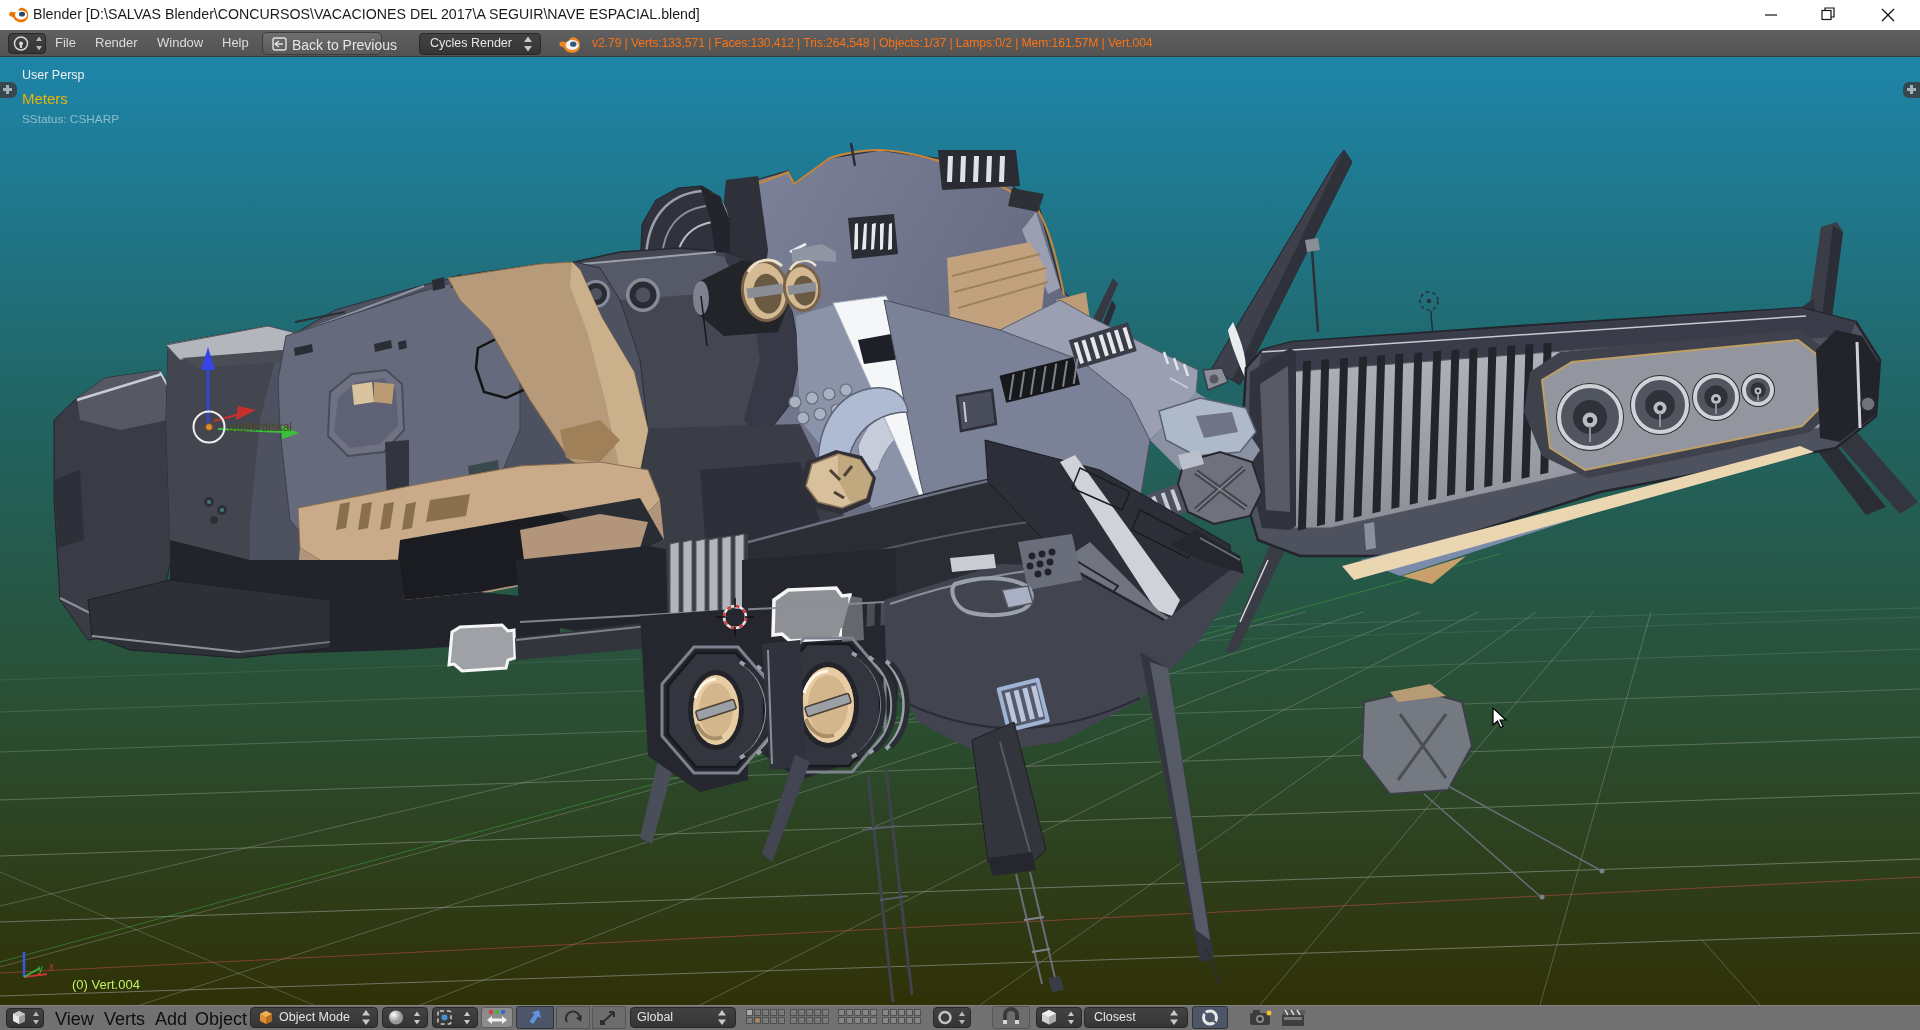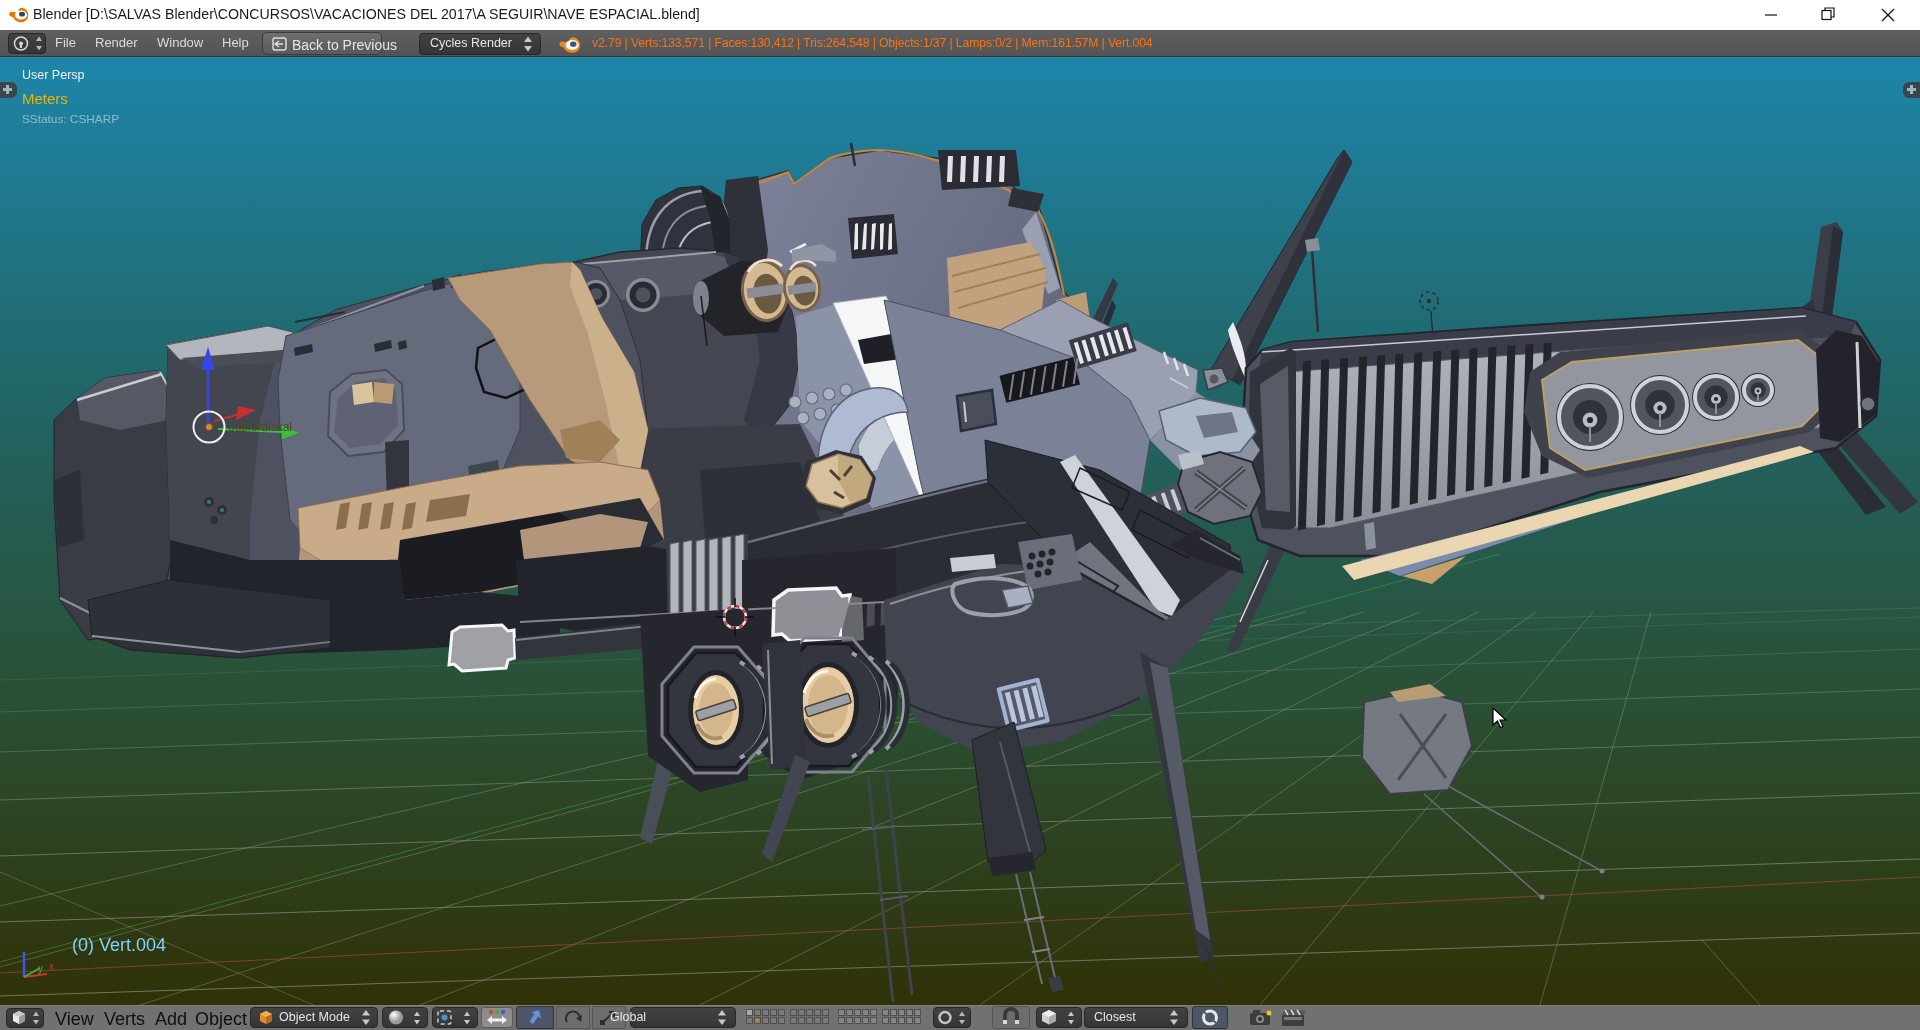--- a/index.html
+++ b/index.html
@@ -466,21 +466,21 @@
 <line x1="218" y1="429" x2="284" y2="432" stroke="#39c239" stroke-width="2"></line>
 <polygon points="282,426 282,439 299,433" fill="#39c239"></polygon>
 <text x="228" y="431" font-size="12" fill="#4a4a20" font-family="Liberation Sans, sans-serif">ouplerdiskal</text>
 <circle cx="209" cy="427" r="15.5" fill="none" stroke="#f0f0f0" stroke-width="2"></circle>
 <circle cx="209" cy="427" r="3.5" fill="#d98d2e" stroke="#7a4a10" stroke-width="1"></circle>
 </svg>
 
 <div class="abs" style="left:22px;top:68px;font-size:12.5px;color:#eef2f4;">User Persp</div>
 <div class="abs" style="left:22px;top:90px;font-size:15px;color:#eab308;">Meters</div>
 <div class="abs" style="left:22px;top:112px;font-size:11.8px;color:rgba(210,228,234,0.6);">SStatus: CSHARP</div>
-<div class="abs" style="left:72px;top:935px;font-size:18px;color:#7dd3fc;">(0) Vert.004</div>
+<div class="abs" style="left:72px;top:977px;font-size:13px;color:#bef264;">(0) Vert.004</div>
 <svg class="abs" width="70" height="60" style="left:8px;top:930px;" viewBox="0 0 70 60">
 <line x1="16" y1="22" x2="16" y2="47" stroke="#3a57e8" stroke-width="2.5"></line>
 <line x1="16" y1="47" x2="39" y2="44" stroke="#c83535" stroke-width="2"></line>
 <line x1="16" y1="47" x2="32" y2="38" stroke="#3ab23a" stroke-width="2"></line>
 <text x="30" y="42" font-size="10" fill="#3ab23a">y</text>
     <text x="41" y="40" font-size="10" fill="#c83535">x</text>
 </svg>
 
 <div class="abs" style="left:0;top:82px;width:17px;height:16px;background:#38474d;border-radius:0 6px 6px 0;"></div>
 <div class="abs" style="left:3px;top:88px;width:9px;height:3px;background:#9fb4ba;"></div>
@@ -594,21 +594,21 @@
 <svg class="abs" width="34" height="23" style="left:556px;top:1006px;" viewBox="0 0 34 23">
 <path d="M11,16 A7,7 0 1 1 24,13" fill="none" stroke="#2e2e2e" stroke-width="2"></path>
     <path d="M26,9 L25,16 L20,12 Z" fill="#2e2e2e"></path>
 </svg>
 <div class="abs" style="left:592px;top:1006px;width:34px;height:23px;background:#6d6d6d;border:1px solid #555;border-radius:0 3px 3px 0;"></div>
 <svg class="abs" width="34" height="23" style="left:592px;top:1006px;" viewBox="0 0 34 23">
 <path d="M10,17 L22,6 M22,6 L22,11 M22,6 L17,6" fill="none" stroke="#2e2e2e" stroke-width="2"></path>
     <rect x="8" y="14" width="5" height="5" fill="#2e2e2e"></rect>
 </svg>
 <div class="abs ddark" style="left:630px;top:1007px;width:106px;height:21px;"></div>
-<div class="abs wtx" style="left:610px;top:1010px;">Global</div>
+<div class="abs wtx" style="left:637px;top:1010px;">Global</div>
 <svg class="abs" width="16" height="21" style="left:714px;top:1007px;" viewBox="0 0 16 21">
 <path d="M4,8.5 L8,3 L12,8.5 Z" fill="#c9c9c9"></path>
     <path d="M4,12.5 L8,18 L12,12.5 Z" fill="#c9c9c9"></path>
 </svg>
 <div class="abs" style="left:746px;top:1009px;width:7px;height:7px;background:#a8a8a8;border:1px solid #4f4f4f;"></div>
 <div class="abs" style="left:754px;top:1009px;width:7px;height:7px;background:#7c7c7c;border:1px solid #4f4f4f;"></div>
 <div class="abs" style="left:762px;top:1009px;width:7px;height:7px;background:#7c7c7c;border:1px solid #4f4f4f;"></div>
 <div class="abs" style="left:770px;top:1009px;width:7px;height:7px;background:#7c7c7c;border:1px solid #4f4f4f;"></div>
 <div class="abs" style="left:778px;top:1009px;width:7px;height:7px;background:#7c7c7c;border:1px solid #4f4f4f;"></div>
 <div class="abs" style="left:790px;top:1009px;width:7px;height:7px;background:#7c7c7c;border:1px solid #4f4f4f;"></div>

